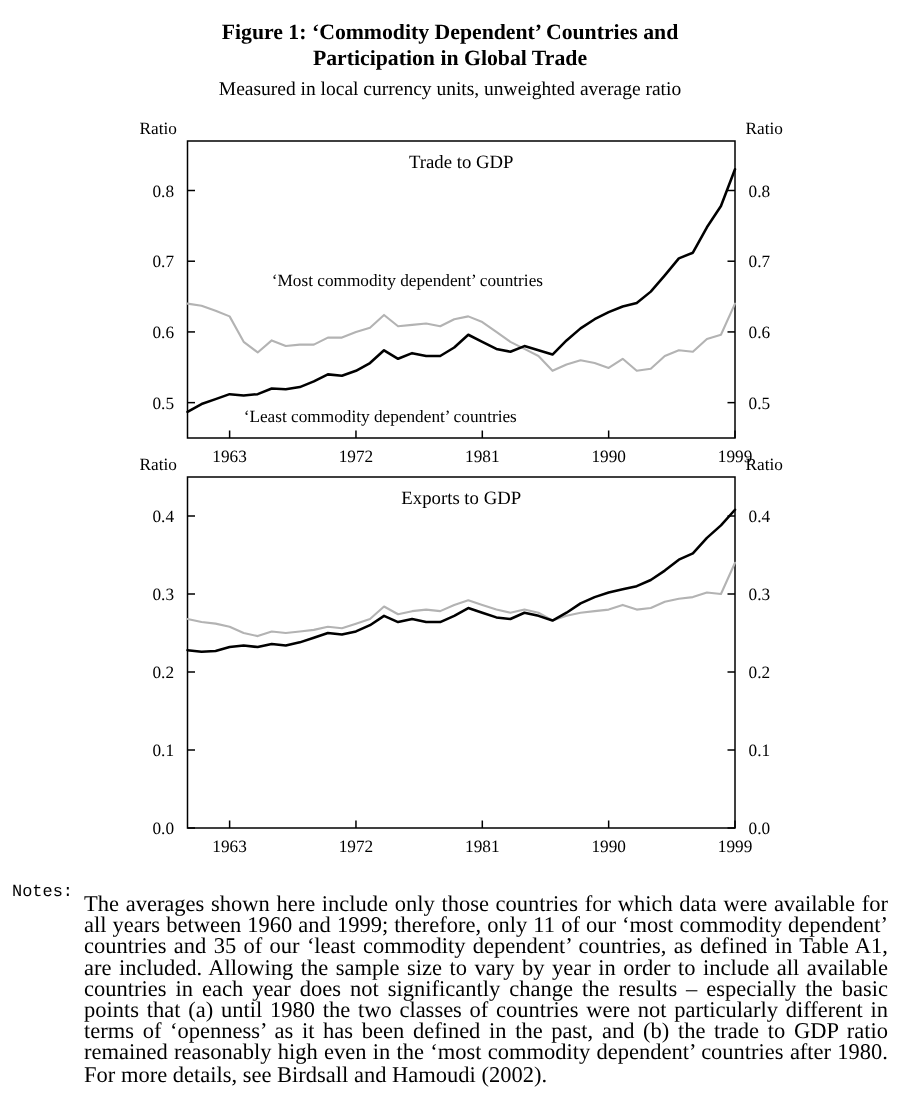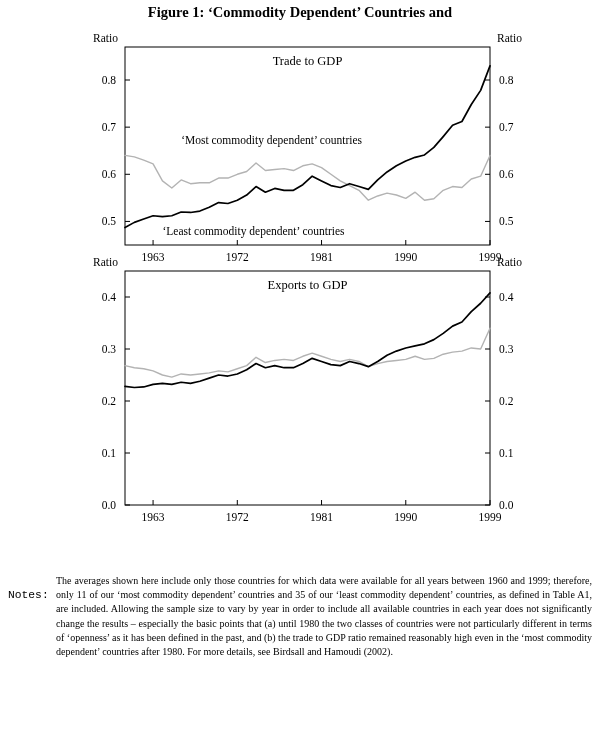--- a/index.html
+++ b/index.html
@@ -15,21 +15,21 @@
     position: relative;
     overflow: hidden;
   }
   .figure {
     width: 600px;
     padding: 0;
     box-sizing: border-box;
   }
   .title-block {
     text-align: center;
-    padding-top: 4px;
+    padding-top: 14px;
   }
   .fig-title {
     font-family: "Liberation Serif", serif;
     font-weight: bold;
     font-size: 14.5px;
     line-height: 17px;
     margin: 0 auto;
     width: 470px;
   }
   .fig-subtitle {
@@ -43,24 +43,24 @@
     width: 600px;
     height: 500px;
     margin-top: 6px;
   }
   svg.plot {
     display: block;
   }
   .notes {
     position: absolute;
     left: 8px;
-    top: 574px;
+    top: 596px;
     width: 584px;
     font-family: "Liberation Serif", serif;
-    font-size: 10px;
+    font-size: 15px;
     line-height: 14.2px;
     text-align: justify;
   }
   .notes-label {
     position: absolute;
     left: 8px;
     top: 588px;
     font-family: Liberation Mono, monospace;
     font-size: 11.3px;
     line-height: 14.2px;
@@ -85,21 +85,23 @@
   }
 </style>
 </head>
 <body>
 
 <div class="figure">
 
   <div class="title-block">
     <div class="fig-title">
       <div>Figure 1: ‘Commodity Dependent’ Countries and</div>
+      <div>Participation in Global Trade</div>
     </div>
+    <div class="fig-subtitle">Measured in local currency units, unweighted average ratio</div>
   </div>
 
   <div class="chart-area">
     <svg class="plot" id="chart-svg" width="600" height="500" viewBox="0 0 600 500">
         <g>
           <rect x="125" y="20" width="365" height="198" fill="none" stroke="#000000" stroke-width="1"></rect>
           <line x1="125" y1="194.42857142857144" x2="130" y2="194.42857142857144" stroke="#000000" stroke-width="1"></line>
           <line x1="485" y1="194.42857142857144" x2="490" y2="194.42857142857144" stroke="#000000" stroke-width="1"></line>
           <text x="116" y="198.42857142857144" text-anchor="end" class="axis-text">0.5</text>
           <text x="499" y="198.42857142857144" text-anchor="start" class="axis-text">0.5</text>

